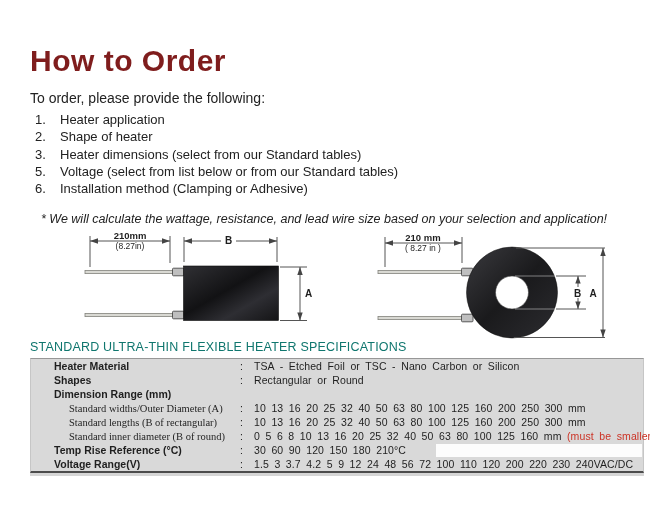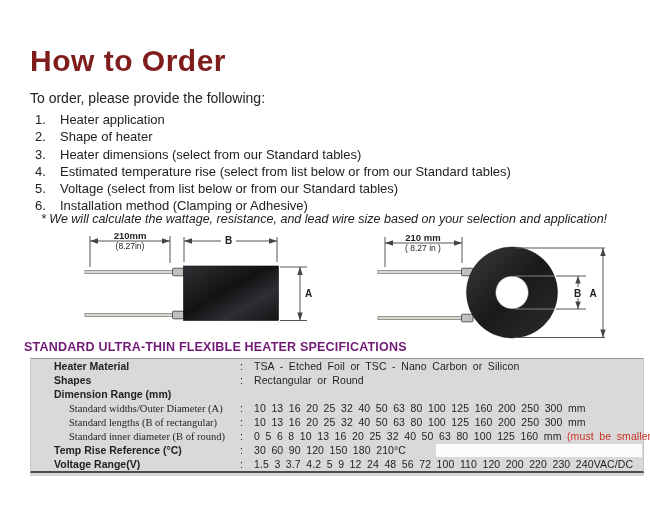--- a/index.html
+++ b/index.html
@@ -11,21 +11,21 @@
   h1.page-title{
     left:30px;top:44px;margin:0;font-size:30px;font-weight:bold;color:#7f1d1d;letter-spacing:.5px;
   }
   .intro{left:30px;top:90px;margin:0;font-size:14px;color:#222;}
   ol.order-list{left:30px;top:106px;margin:5px;padding:0;list-style:none;}
   ol.order-list li{font-size:13px;line-height:17.3px;color:#222;}
   ol.order-list .num{display:inline-block;width:25px;}
   .note{left:29px;top:200px;margin:12px;font-size:12.5px;font-style:italic;color:#222;}
   svg.diagrams{left:0;top:226px;}
   h2.spec-heading{
-    left:24px;top:340px;margin:0;font-size:12.5px;font-weight:bold;color:#701a75;letter-spacing:.2px;
+    left:30px;top:340px;margin:0;font-size:12.5px;font-weight:normal;color:#0f766e;letter-spacing:.2px;
   }
   .spec-table{
     left:30px;top:358px;width:612px;background:#d9d9d9;
     border-top:1px solid #979797;border-bottom:2px solid #4c4c4c;
     border-left:1px solid #c6c6c6;border-right:1px solid #c6c6c6;
     box-shadow:0 3px 0 #d6d6d6;
   }
   .trow{display:grid;grid-template-columns:193px 14px 1fr;height:14px;align-items:center;margin-left:16px;}
   .tlabel{font-size:10.5px;color:#1f1f1f;padding-left:7px;white-space:nowrap;}
   .tlabel.bold{font-weight:bold;}
@@ -41,21 +41,20 @@
 </style>
 </head>
 <body>
 
 <h1 class="abs page-title">How to Order</h1>
 <p class="abs intro">To order, please provide the following:</p>
 <ol class="abs order-list" id="order-list">
     <li><span class="num">1.</span><span>Heater application</span></li>
     <li><span class="num">2.</span><span>Shape of heater</span></li>
     <li><span class="num">3.</span><span>Heater dimensions (select from our Standard tables)</span></li>
-    <li><span class="num">4.</span><span>Estimated temperature rise (select from list below or from our Standard tables)</span></li>
     <li><span class="num">5.</span><span>Voltage (select from list below or from our Standard tables)</span></li>
     <li><span class="num">6.</span><span>Installation method (Clamping or Adhesive)</span></li>
   </ol>
 <p class="abs note">* We will calculate the wattage, resistance, and lead wire size based on your selection and application!</p>
 
 <svg class="abs diagrams" width="650" height="118" viewBox="0 226 650 118" xmlns="http://www.w3.org/2000/svg">
   <defs>
     <linearGradient id="gradRect" x1="0" y1="0" x2="1" y2="1">
       <stop offset="0" stop-color="#303034"></stop>
         <stop offset="0.45" stop-color="#121214"></stop>

